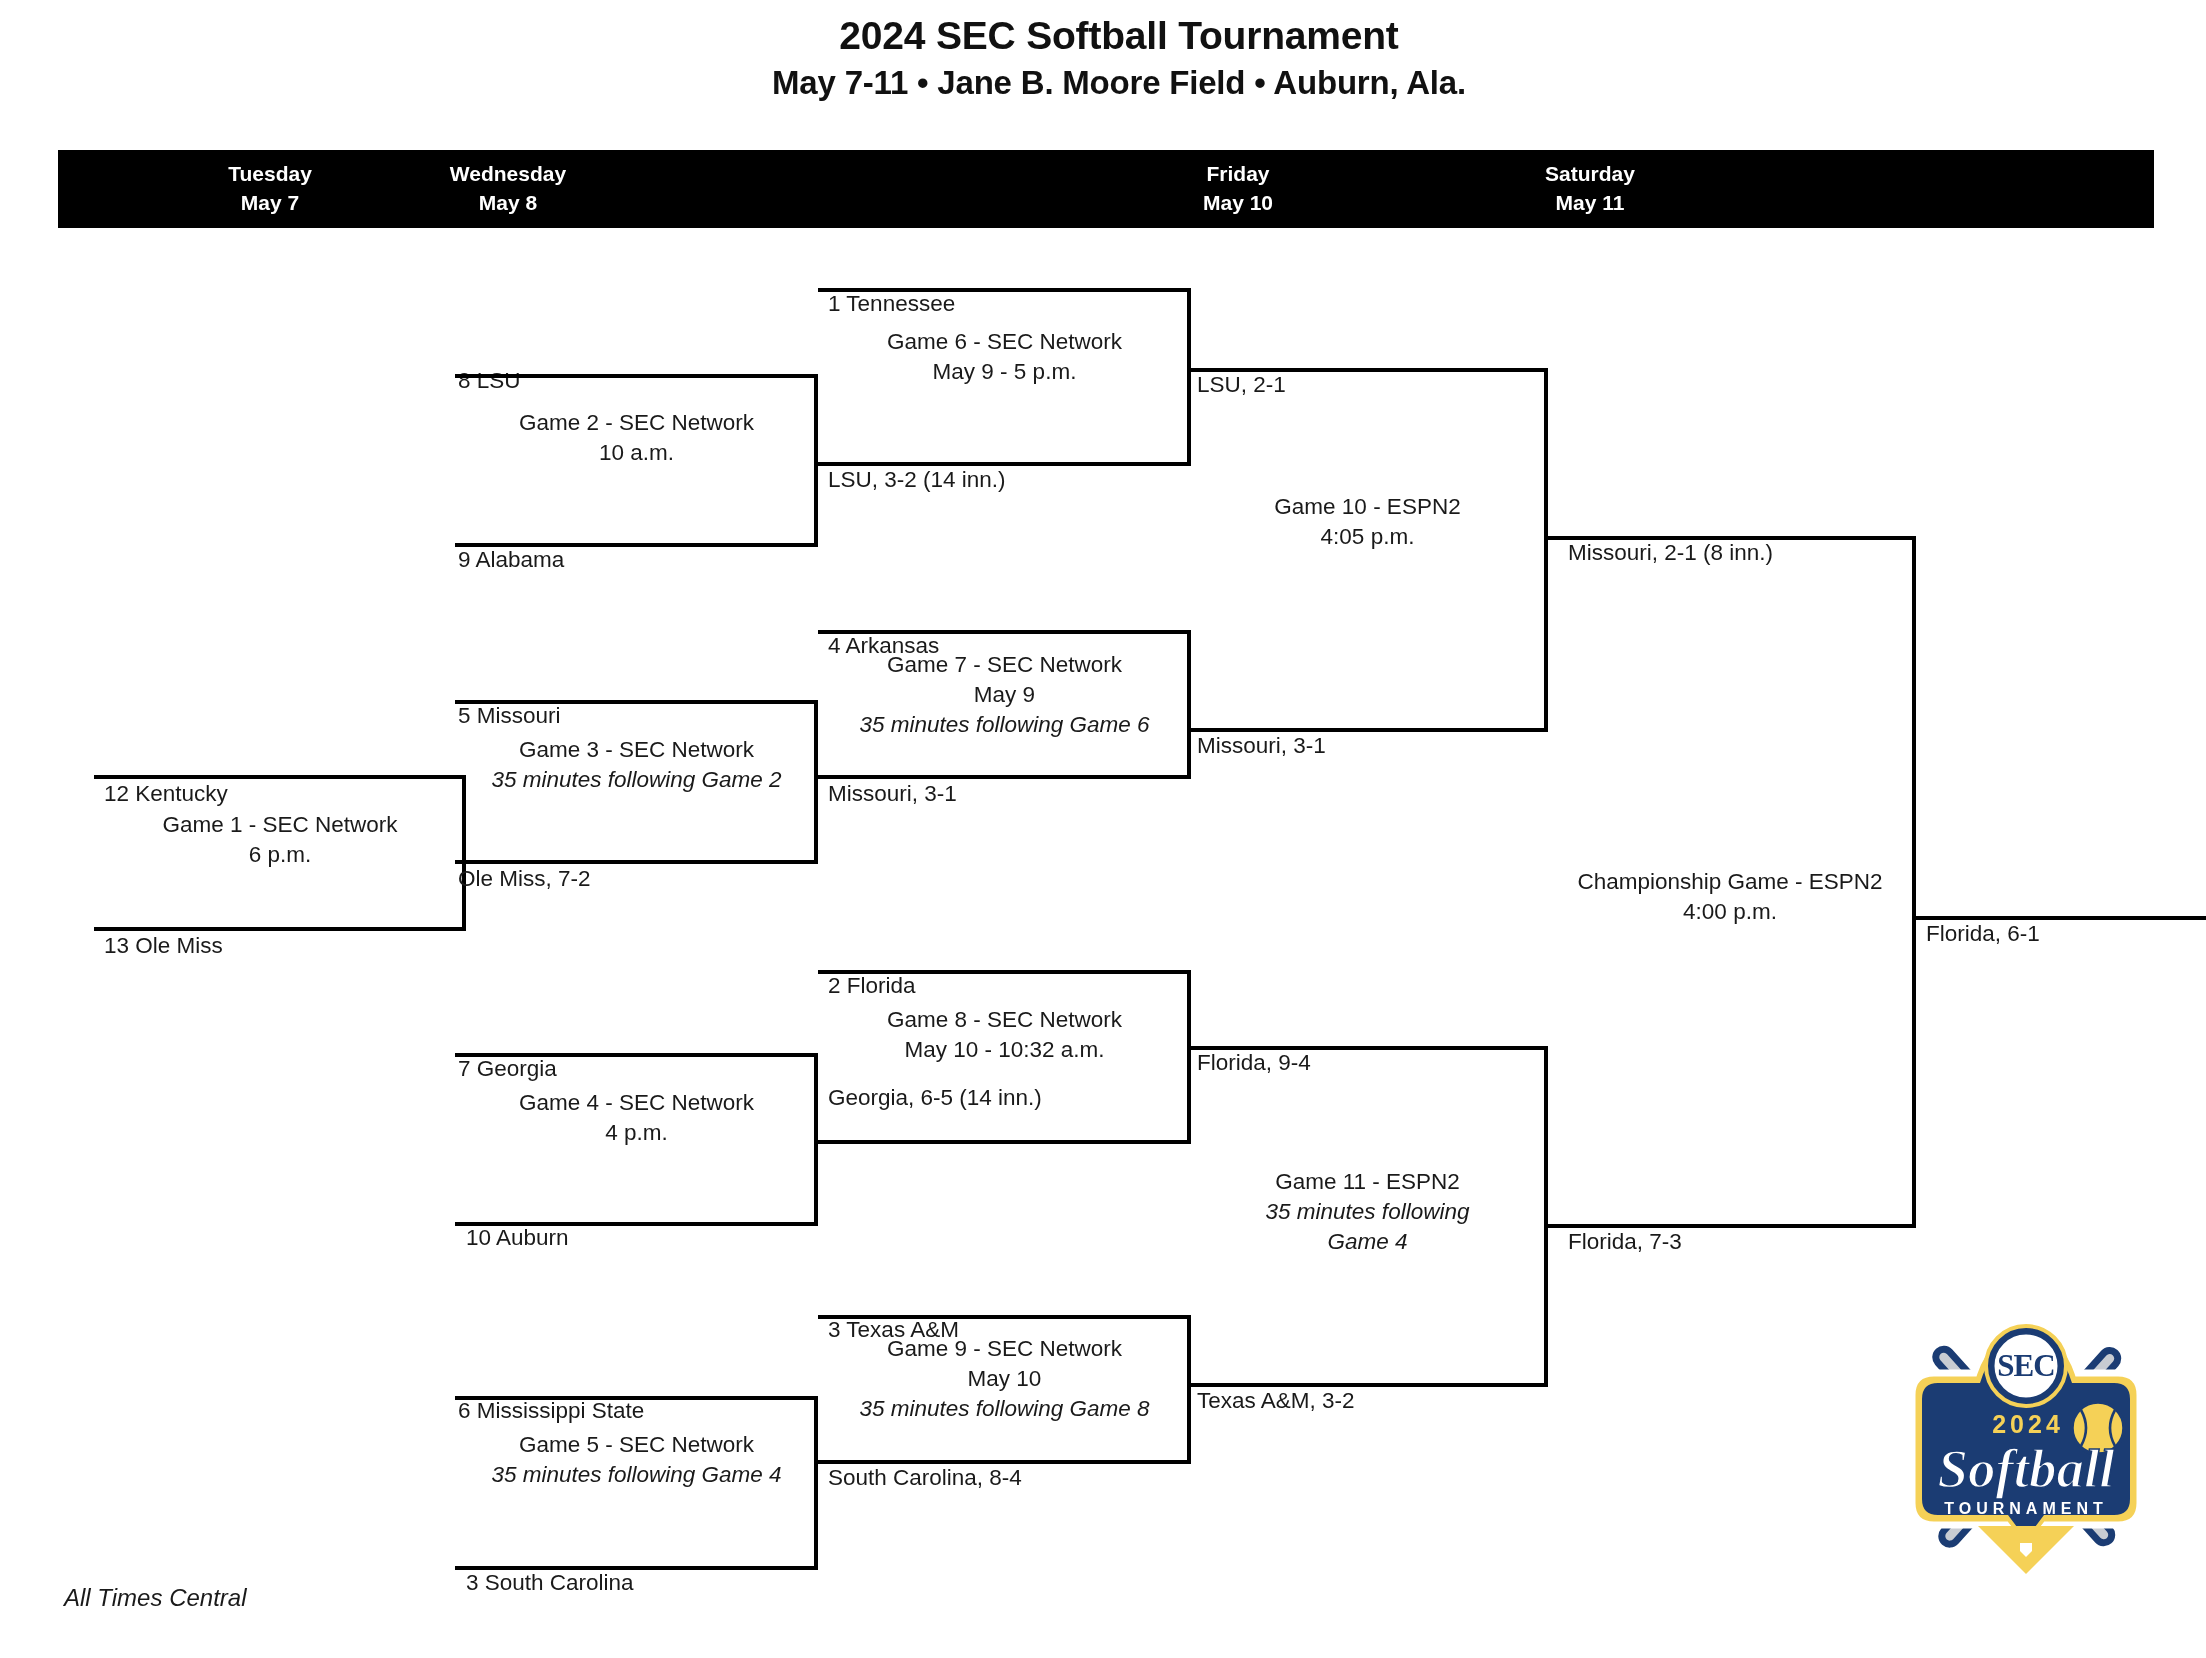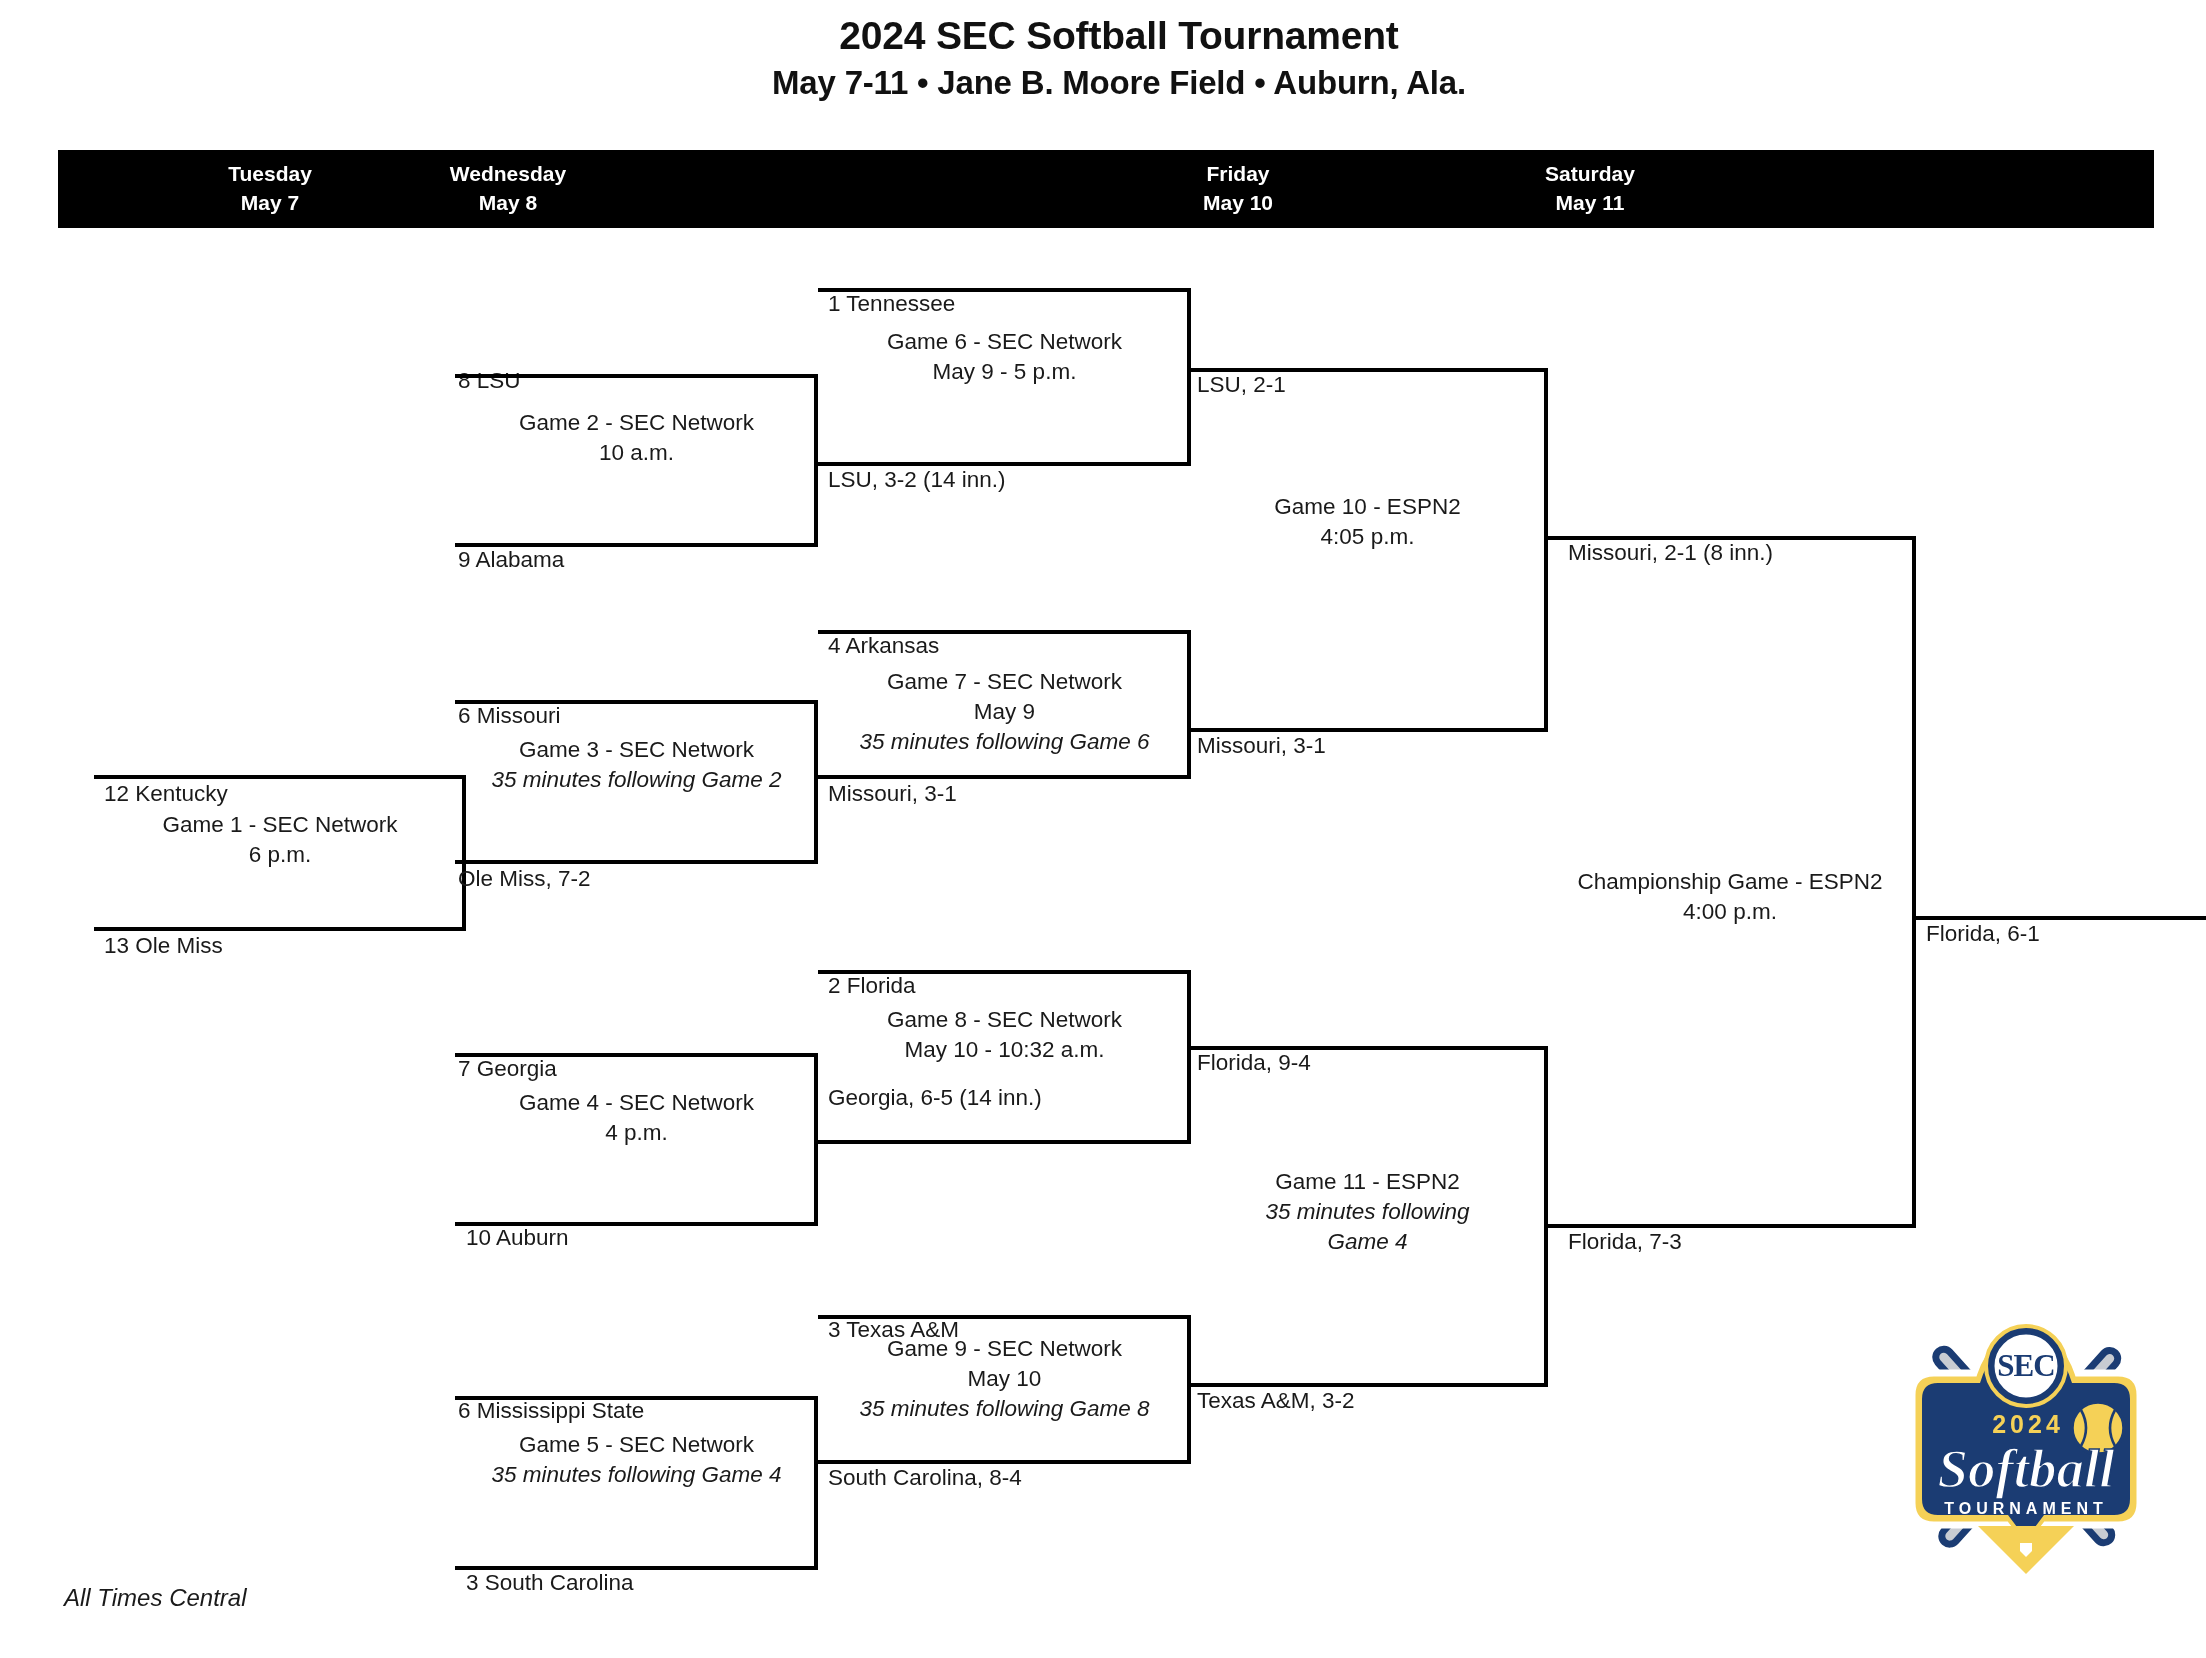--- a/index.html
+++ b/index.html
@@ -148,21 +148,21 @@
   <div class="lbl" style="left:458px; top:325px;">8 LSU</div>
   <div class="hline" style="left:455px; top:374px; width:363px;"></div>
   <div class="gameinfo" style="left:455px; top:408px; width:363px;">
     <span class="rl">Game 2 - SEC Network</span>
     <span class="rl">10 a.m.</span>
   </div>
   <div class="lbl" style="left:458px; top:504px;">9 Alabama</div>
   <div class="hline" style="left:455px; top:543px; width:363px;"></div>
   <div class="vline" style="left:814px; top:374px; height:173px;"></div>
 
-  <div class="lbl" style="left:458px; top:660px;">6 Missouri</div>
+  <div class="lbl" style="left:458px; top:660px;">5 Missouri</div>
   <div class="hline" style="left:455px; top:700px; width:363px;"></div>
   <div class="gameinfo" style="left:455px; top:735px; width:363px;">
     <span class="rl">Game 3 - SEC Network</span>
     <span class="it">35 minutes following Game 2</span>
   </div>
   <div class="lbl" style="left:458px; top:823px;">Ole Miss, 7-2</div>
   <div class="hline" style="left:455px; top:860px; width:363px;"></div>
   <div class="vline" style="left:814px; top:700px; height:164px;"></div>
 
   <div class="lbl" style="left:458px; top:1013px;">7 Georgia</div>
@@ -190,21 +190,21 @@
   <div class="gameinfo" style="left:818px; top:327px; width:373px;">
     <span class="rl">Game 6 - SEC Network</span>
     <span class="rl">May 9 - 5 p.m.</span>
   </div>
   <div class="lbl" style="left:828px; top:424px;">LSU, 3-2 (14 inn.)</div>
   <div class="hline" style="left:818px; top:462px; width:373px;"></div>
   <div class="vline" style="left:1187px; top:288px; height:178px;"></div>
 
   <div class="lbl" style="left:828px; top:590px;">4 Arkansas</div>
   <div class="hline" style="left:818px; top:630px; width:373px;"></div>
-  <div class="gameinfo" style="left:818px; top:650px; width:373px;margin-top:17px;">
+  <div class="gameinfo" style="left:818px; top:650px; width:373px;">
     <span class="rl">Game 7 - SEC Network</span>
     <span class="rl">May 9</span>
     <span class="it">35 minutes following Game 6</span>
   </div>
   <div class="lbl" style="left:828px; top:738px;">Missouri, 3-1</div>
   <div class="hline" style="left:818px; top:775px; width:373px;"></div>
   <div class="vline" style="left:1187px; top:630px; height:149px;"></div>
 
   <div class="lbl" style="left:828px; top:930px;">2 Florida</div>
   <div class="hline" style="left:818px; top:970px; width:373px;"></div>

